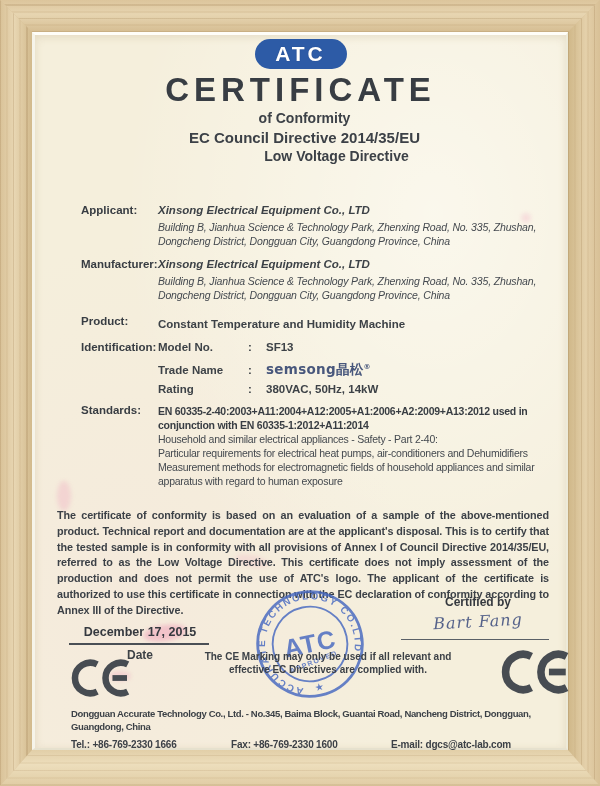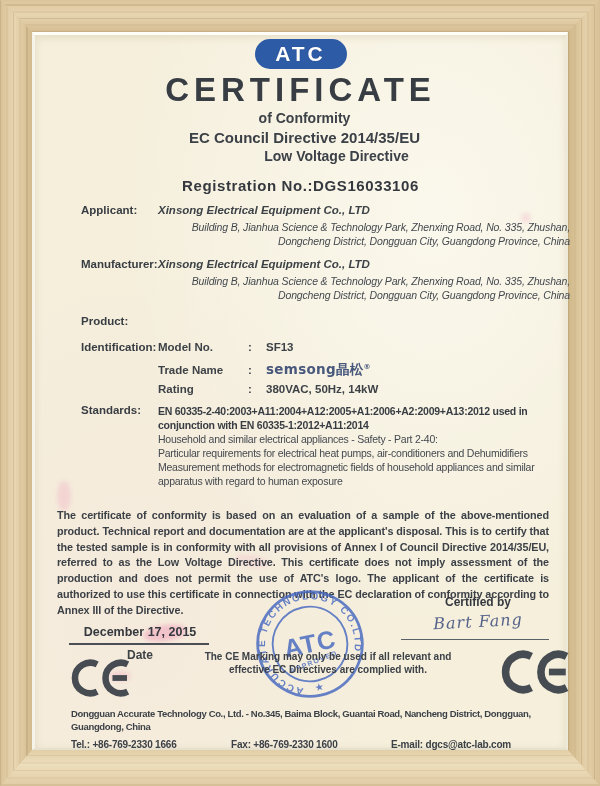--- a/index.html
+++ b/index.html
@@ -72,21 +72,21 @@
   }
   .sub{left:4px;width:100%;text-align:center;font-weight:bold;color:#3c4147;}
   .sub-conformity{top:75px;font-size:14px;}
   .sub-directive{top:94px;font-size:15px;}
   .sub-lvd{top:113px;font-size:14px;margin-left:32px;}
   .registration{top:142px;left:0;width:100%;text-align:center;font-weight:bold;font-size:15px;letter-spacing:.6px;color:#35393f;}
   
   .flabel{left:46px;font-weight:bold;font-size:11.5px;color:#383d43;}
   .fval{left:123px;width:412px;font-style:italic;}
   .fval .name{font-weight:bold;font-size:11.5px;margin-bottom:4px;}
-  .fval .addr{font-size:10.5px;letter-spacing:-.15px;white-space:nowrap;line-height:14px;color:#44494f;text-align:right;}
+  .fval .addr{font-size:10.5px;letter-spacing:-.15px;white-space:nowrap;line-height:14px;color:#44494f;}
   .prod-val{left:123px;font-weight:bold;font-size:11.5px;}
   
   .id-row{left:123px;display:flex;align-items:baseline;font-size:11.5px;}
   .id-name{font-weight:bold;width:90px;}
   .id-sep{font-weight:bold;width:18px;}
   .id-val{font-weight:bold;}
   .trade-logo{
     font-weight:bold;font-size:13.5px;color:#48577c;letter-spacing:.3px;
     font-family:"DejaVu Sans", sans-serif;
   }
@@ -141,37 +141,37 @@
   <div class="stain" style="top:178px;left:486px;width:10px;height:10px;background:rgba(236,120,170,.18);"></div>
   <div class="stain" style="top:520px;left:200px;width:34px;height:12px;background:rgba(236,120,170,.14);transform:rotate(12deg);"></div>
 
   <div class="logo-pill">
     <span>ATC</span>
   </div>
   <h1 class="cert-title">CERTIFICATE</h1>
   <div class="sub sub-conformity">of Conformity</div>
   <div class="sub sub-directive">EC Council Directive 2014/35/EU</div>
   <div class="sub sub-lvd">Low Voltage Directive</div>
-  <div class="registration">Registration No.:DGS16033106</div>
 
   <div class="flabel" style="top:169px;">Applicant:</div>
   <div class="fval" style="top:169px;">
     <div class="name">Xinsong Electrical Equipment Co., LTD</div>
     <div class="addr">Building B, Jianhua Science &amp; Technology Park, Zhenxing Road, No. 335, Zhushan,</div>
     <div class="addr">Dongcheng District, Dongguan City, Guangdong Province, China</div>
   </div>
 
   <div class="flabel" style="top:223px;">Manufacturer:</div>
   <div class="fval" style="top:223px;">
     <div class="name">Xinsong Electrical Equipment Co., LTD</div>
     <div class="addr">Building B, Jianhua Science &amp; Technology Park, Zhenxing Road, No. 335, Zhushan,</div>
     <div class="addr">Dongcheng District, Dongguan City, Guangdong Province, China</div>
   </div>
 
   <div class="flabel" style="top:280px;">Product:</div>
+  <div class="prod-val" style="top:283px;">Constant Temperature and Humidity Machine</div>
 
   <div class="flabel" style="top:306px;">Identification:</div>
   <div class="id-row" style="top:306px;">
     <span class="id-name">Model No.</span>
     <span class="id-sep">:</span>
     <span class="id-val">SF13</span>
   </div>
   <div class="id-row" style="top:326px;">
     <span class="id-name">Trade Name</span>
     <span class="id-sep">:</span>

